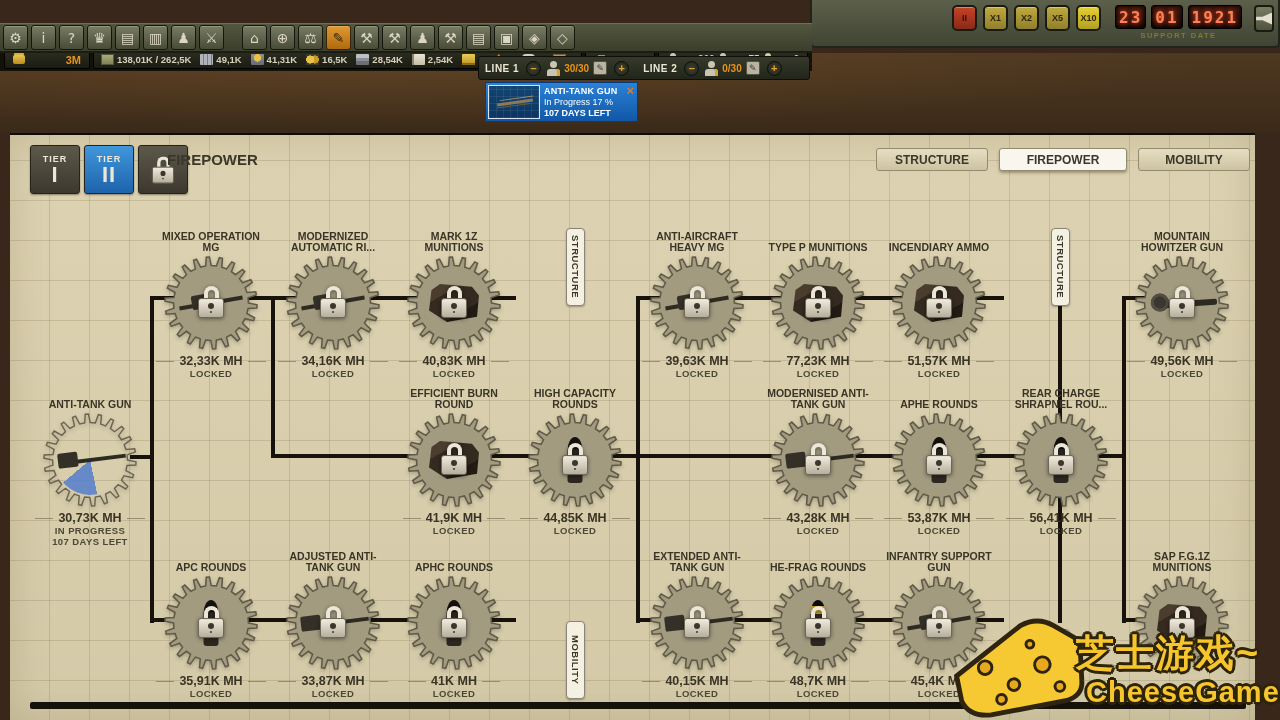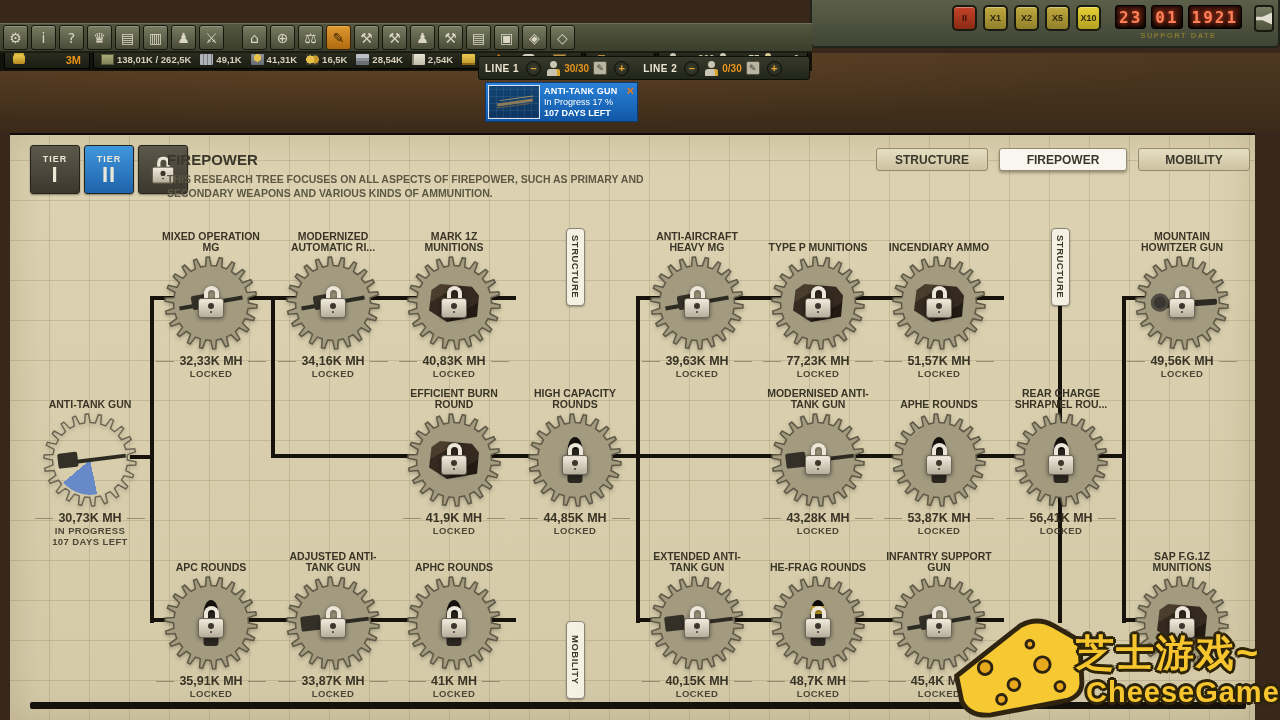--- a/index.html
+++ b/index.html
@@ -451,21 +451,20 @@
   <button class="tier-tab locked">
 
     <span class="padlock-sm">
       <span class="shackle" style="display:block;"></span>
       <span class="lockbody" style="display:block;"></span>
     </span>
   </button>
 </div>
 
   <div class="panel-title">FIREPOWER</div>
-  <div class="panel-desc">THIS RESEARCH TREE FOCUSES ON ALL ASPECTS OF FIREPOWER, SUCH AS PRIMARY AND SECONDARY WEAPONS AND VARIOUS KINDS OF AMMUNITION.</div>
 
   <div class="top-tabs">
   <button class="top-tab">STRUCTURE</button>
 
   <button class="top-tab active">FIREPOWER</button>
 
   <button class="top-tab">MOBILITY</button>
 </div>
 
   <div class="cline" style="left:150px;top:296px;width:4px;height:327px;"></div>

